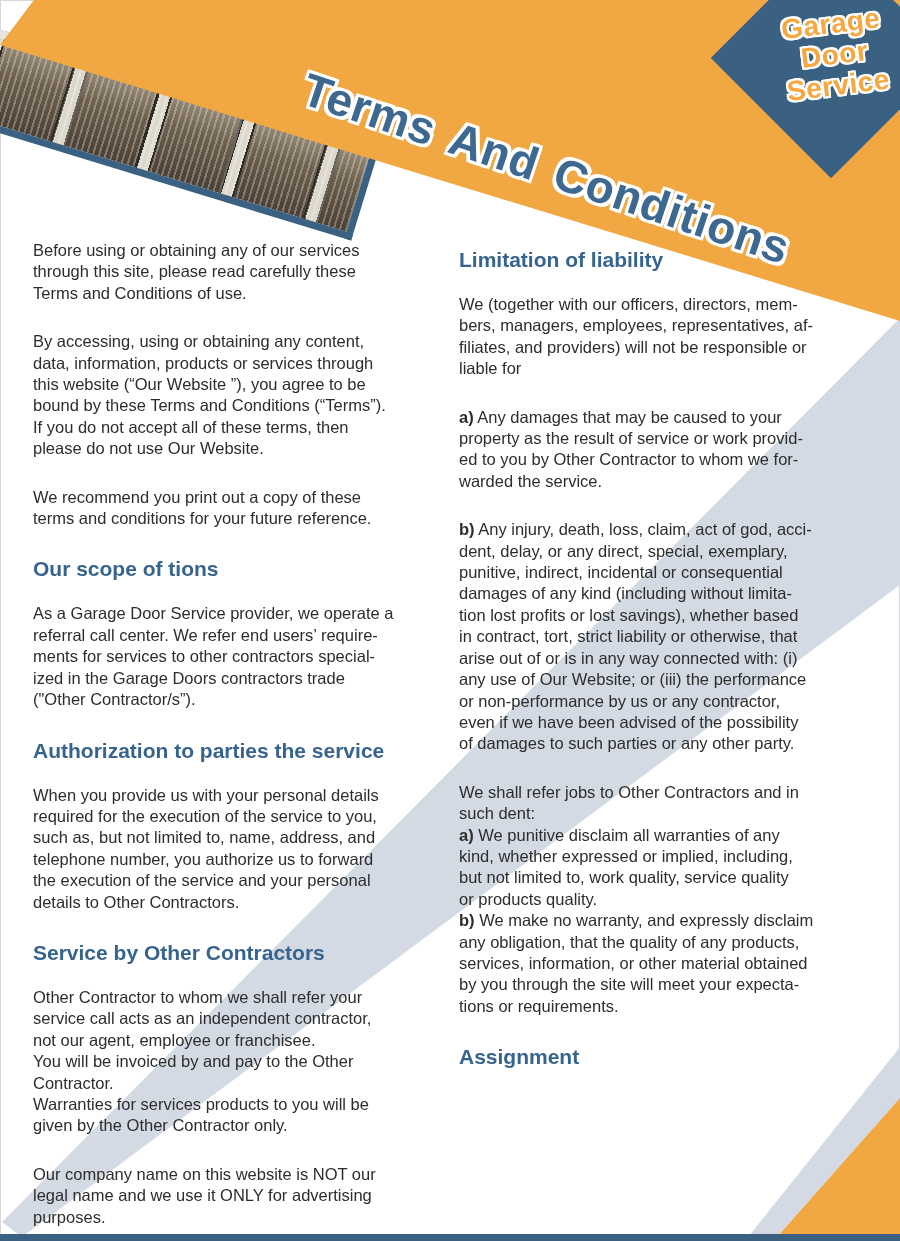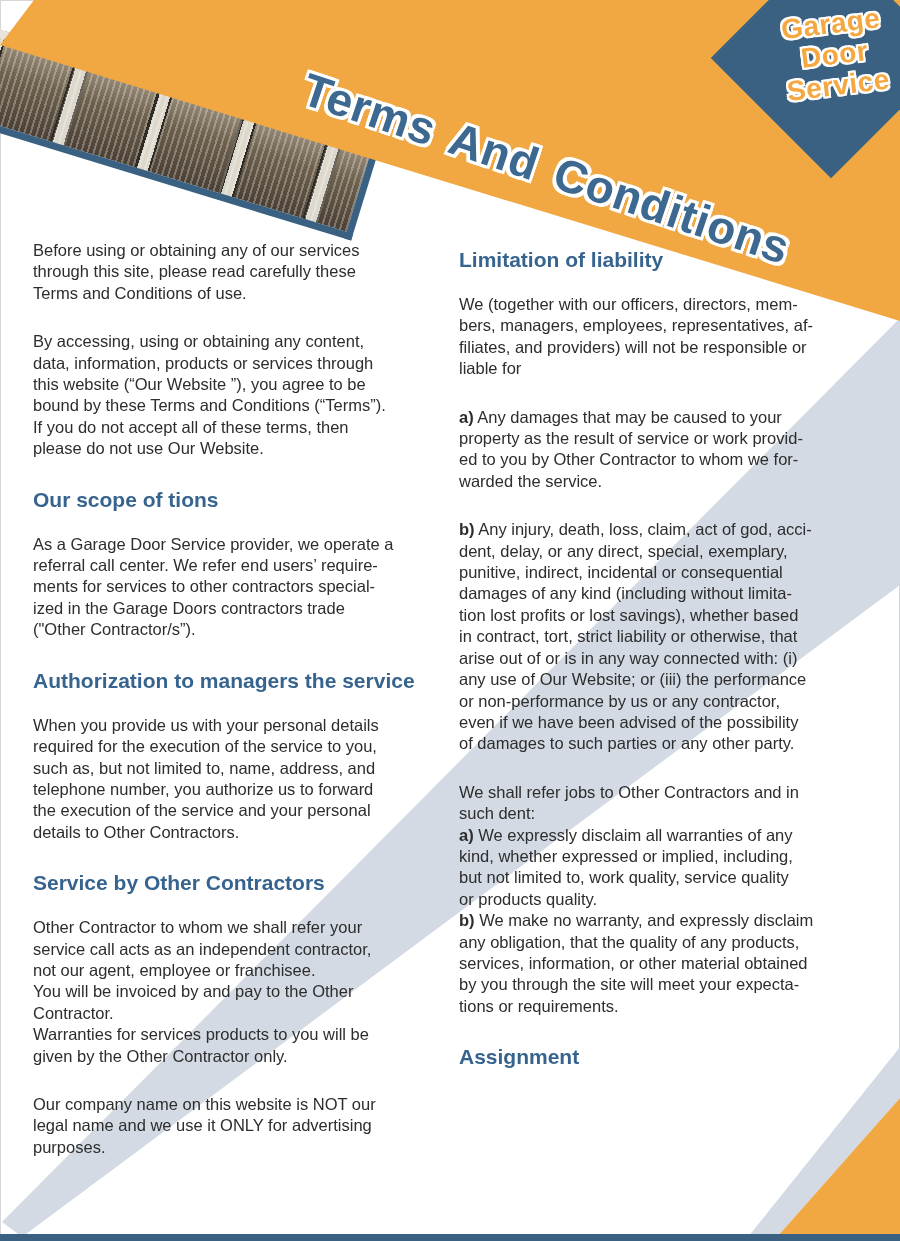--- a/index.html
+++ b/index.html
@@ -117,27 +117,29 @@
   <div class="col" id="left-col">
       <div class="para"><span>Before using or obtaining any of our services
 through this site, please read carefully these
 Terms and Conditions of use.</span></div>
       <div class="para"><span>By accessing, using or obtaining any content,
 data, information, products or services through
 this website (“Our Website ”), you agree to be
 bound by these Terms and Conditions (“Terms”).
 If you do not accept all of these terms, then
 please do not use Our Website.</span></div>
+      <div class="para"><span>We recommend you print out a copy of these
+terms and conditions for your future reference.</span></div>
       <div class="sec-heading">Our scope of tions</div>
       <div class="para"><span>As a Garage Door Service provider, we operate a
 referral call center. We refer end users’ require-
 ments for services to other contractors special-
 ized in the Garage Doors contractors trade
 ("Other Contractor/s”).</span></div>
-      <div class="sec-heading">Authorization to managers the service</div>
+      <div class="sec-heading">Authorization to parties the service</div>
       <div class="para"><span>When you provide us with your personal details
 required for the execution of the service to you,
 such as, but not limited to, name, address, and
 telephone number, you authorize us to forward
 the execution of the service and your personal
 details to Other Contractors.</span></div>
       <div class="sec-heading">Service by Other Contractors</div>
       <div class="para"><span>Other Contractor to whom we shall refer your
 service call acts as an independent contractor,
 not our agent, employee or franchisee.
@@ -165,21 +167,21 @@
 damages of any kind (including without limita-
 tion lost profits or lost savings), whether based
 in contract, tort, strict liability or otherwise, that
 arise out of or is in any way connected with: (i)
 any use of Our Website; or (iii) the performance
 or non-performance by us or any contractor,
 even if we have been advised of the possibility
 of damages to such parties or any other party.</span></div>
       <div class="para"><span>We shall refer jobs to Other Contractors and in
 such dent:
-</span><span class="seg-bold">a)</span><span> We expressly disclaim all warranties of any
+</span><span class="seg-bold">a)</span><span> We punitive disclaim all warranties of any
 kind, whether expressed or implied, including,
 but not limited to, work quality, service quality
 or products quality.
 </span><span class="seg-bold">b)</span><span> We make no warranty, and expressly disclaim
 any obligation, that the quality of any products,
 services, information, or other material obtained
 by you through the site will meet your expecta-
 tions or requirements.</span></div>
       <div class="sec-heading">Assignment</div>
     </div>

